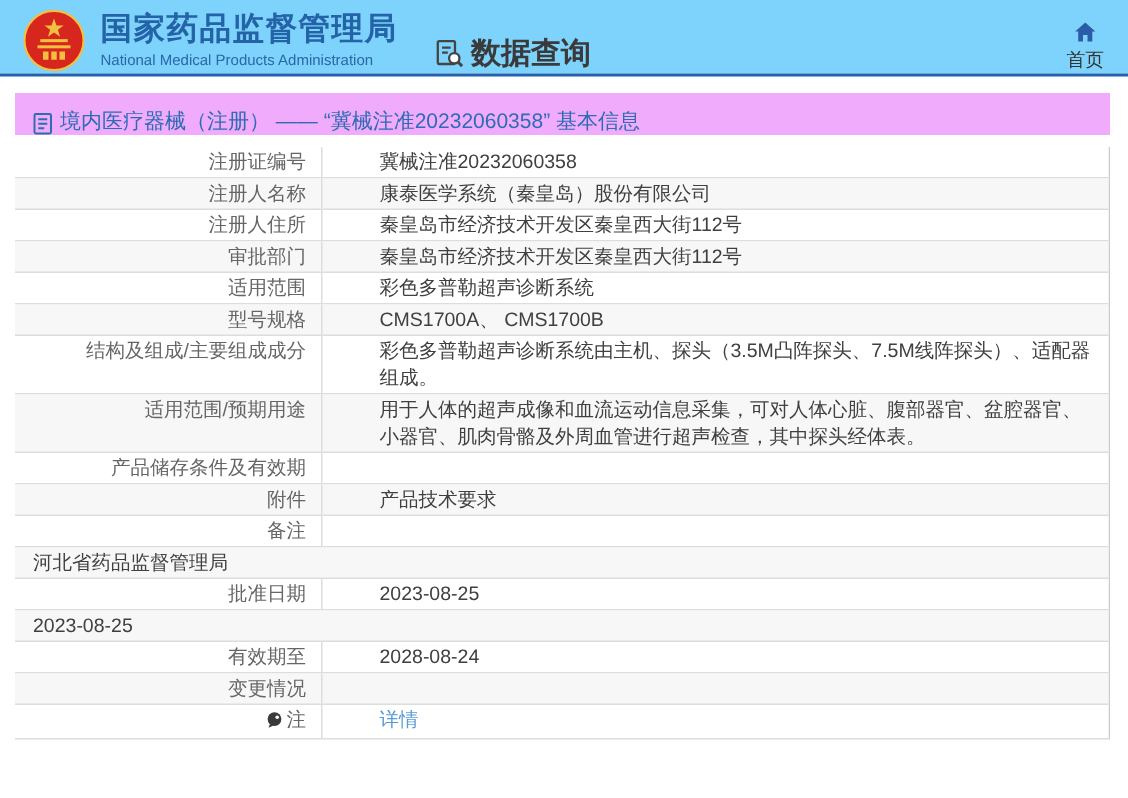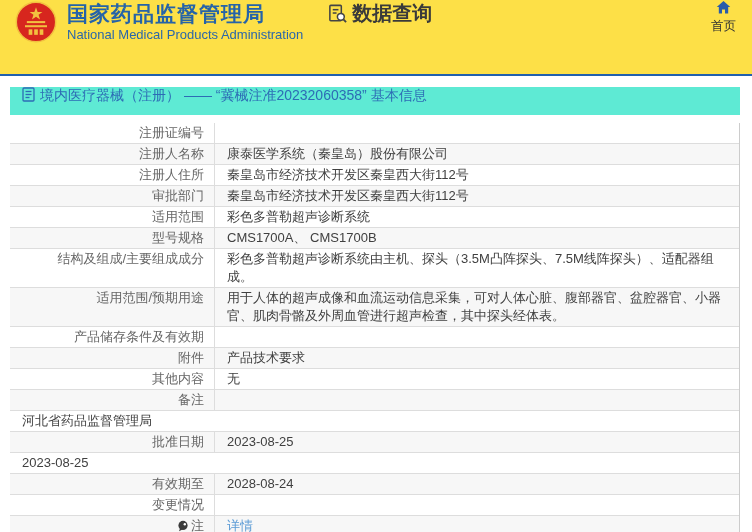--- a/index.html
+++ b/index.html
@@ -1,42 +1,42 @@
 <!DOCTYPE html>
 <html><head>
 <meta charset="utf-8">
 <style>
   * { margin: 0; padding: 0; box-sizing: border-box; }
   html, body { width: 752px; height: 532px; background: #fff; overflow: hidden; }
   body { font-family: "Liberation Sans", "DejaVu Sans", sans-serif; color: #333; }
 
   
-  .header { height: 74px; display: flex; align-items: flex-start; padding: 0 16px 0 14px; background: #fde047; }
+  .header { height: 49px; display: flex; align-items: flex-end; padding: 0 16px 0 14px; background: #7dd3fc; }
   .logo-group { display: flex; align-items: center; cursor: pointer; }
   .emblem { width: 44px; height: 44px; margin-right: 9px; flex: none; }
   .title-block { display: flex; flex-direction: column; line-height: 1.1; }
   .site-title { color: #2563a8; font-size: 21px; font-weight: bold; letter-spacing: 1px; }
-  .site-subtitle { color: #2b66a9; font-size: 13px; margin-top: 3px; }
+  .site-subtitle { color: #2b66a9; font-size: 10px; margin-top: 3px; }
   .data-query { display: flex; align-items: center; margin-left: 24px; cursor: pointer; }
   .data-query .dq-icon { width: 21px; height: 21px; margin-right: 4px; }
   .dq-label { font-size: 20px; color: #3a3a3a; font-weight: 700; }
   .top-nav { margin-left: auto; display: flex; gap: 30px; }
   .nav-item { display: flex; flex-direction: column; align-items: center; gap: 3px; cursor: pointer; }
   .nav-item svg { width: 15px; height: 15px; }
   .nav-label { font-size: 12.5px; color: #333; }
   .header-divider { height: 2px; background: #2060ad; }
 
   
   .content { margin: 0 12px 0 10px; }
-  .breadcrumb-bar { margin-top: 11px; height: 28px; background: #5eead4; display: flex; align-items: flex-start; padding-left: 12px; }
+  .breadcrumb-bar { margin-top: 11px; height: 28px; background: #f0abfc; display: flex; align-items: flex-end; padding-left: 12px; }
   .breadcrumb-bar svg { width: 13px; height: 15px; margin-right: 5px; flex: none; }
   .breadcrumb-text { font-size: 14px; color: #2d6cb5; }
 
   .info-table { margin-top: 8px; border-right: 1px solid #ccc; }
-  .row { display: flex; border-bottom: 1px solid #ddd; background: #fff; font-size: 13px; line-height: 18px; }
+  .row { display: flex; border-bottom: 1px solid #ddd; background: #fff; font-size: 13px; line-height: 18px; gap: 26px; }
   .row:nth-child(even) { background: #f7f7f7; }
   .cell-label { width: 205px; flex: none; text-align: right; padding: 1px 10px 1px 4px; color: #666; border-right: 1px solid #ddd; }
   .cell-value { flex: 1; padding: 1px 8px 1px 12px; color: #404040; }
   .label-icon { display: none; vertical-align: -2px; margin-right: 2px; }
   .label-icon svg { width: 12px; height: 12px; }
   .link { color: #5b9bd5; text-decoration: none; cursor: pointer; }
 </style>
 </head>
 <body>
 
@@ -89,20 +89,21 @@
       <line x1="3.5" y1="10.5" x2="7.5" y2="10.5"></line>
     </svg>
     <span class="breadcrumb-text">境内医疗器械（注册） —— “冀械注准20232060358” 基本信息</span>
   </div>
 
   <div class="info-table">
   <div class="row">
     <div class="cell-label">
       <span class="label-text">注册证编号</span>
     </div>
+    <div class="cell-value">冀械注准20232060358</div>
   </div>
 
   <div class="row">
     <div class="cell-label">
       <span class="label-text">注册人名称</span>
     </div>
     <div class="cell-value">康泰医学系统（秦皇岛）股份有限公司</div>
   </div>
 
   <div class="row">
@@ -155,26 +156,20 @@
     <div class="cell-value"></div>
   </div>
 
   <div class="row">
     <div class="cell-label">
       <span class="label-text">附件</span>
     </div>
     <div class="cell-value">产品技术要求</div>
   </div>
 
-  <div class="row">
-    <div class="cell-label">
-      <span class="label-text">其他内容</span>
-    </div>
-    <div class="cell-value">无</div>
-  </div>
 
   <div class="row">
     <div class="cell-label">
       <span class="label-text">备注</span>
     </div>
     <div class="cell-value"></div>
   </div>
 
   <div class="row">
     <div class="cell-value">河北省药品监督管理局</div>

